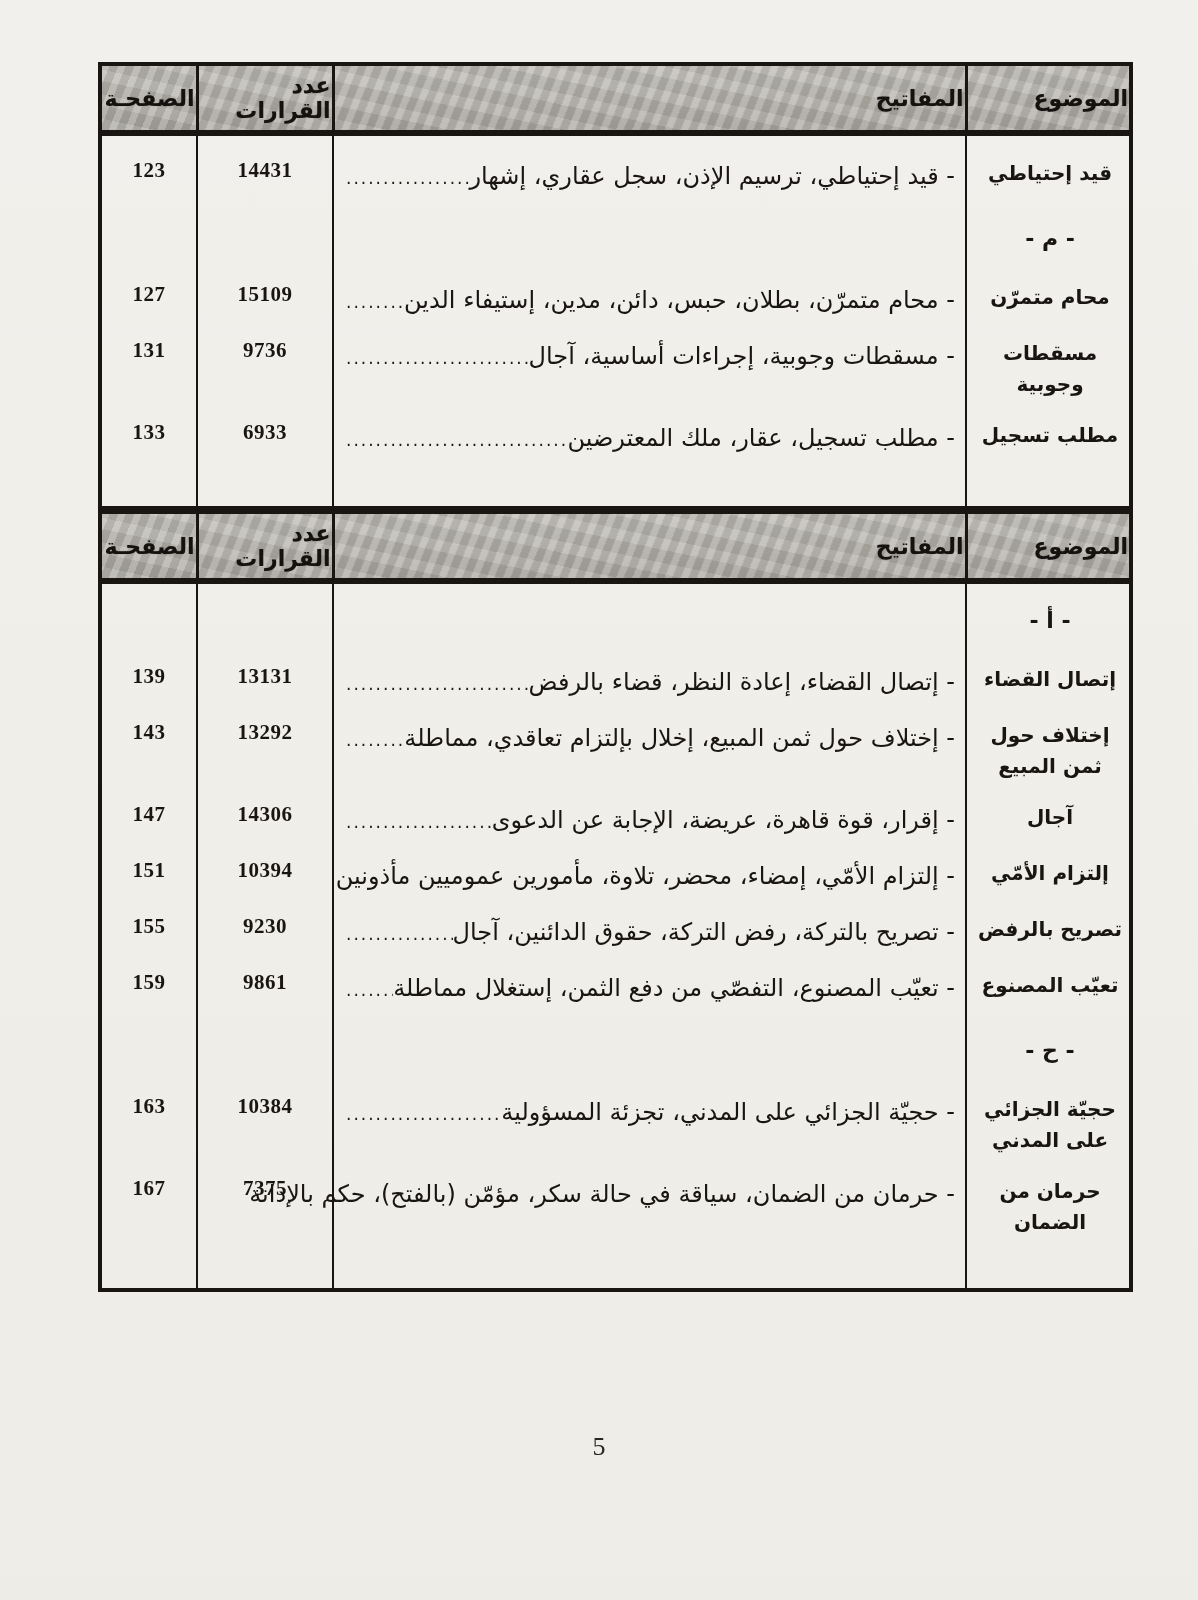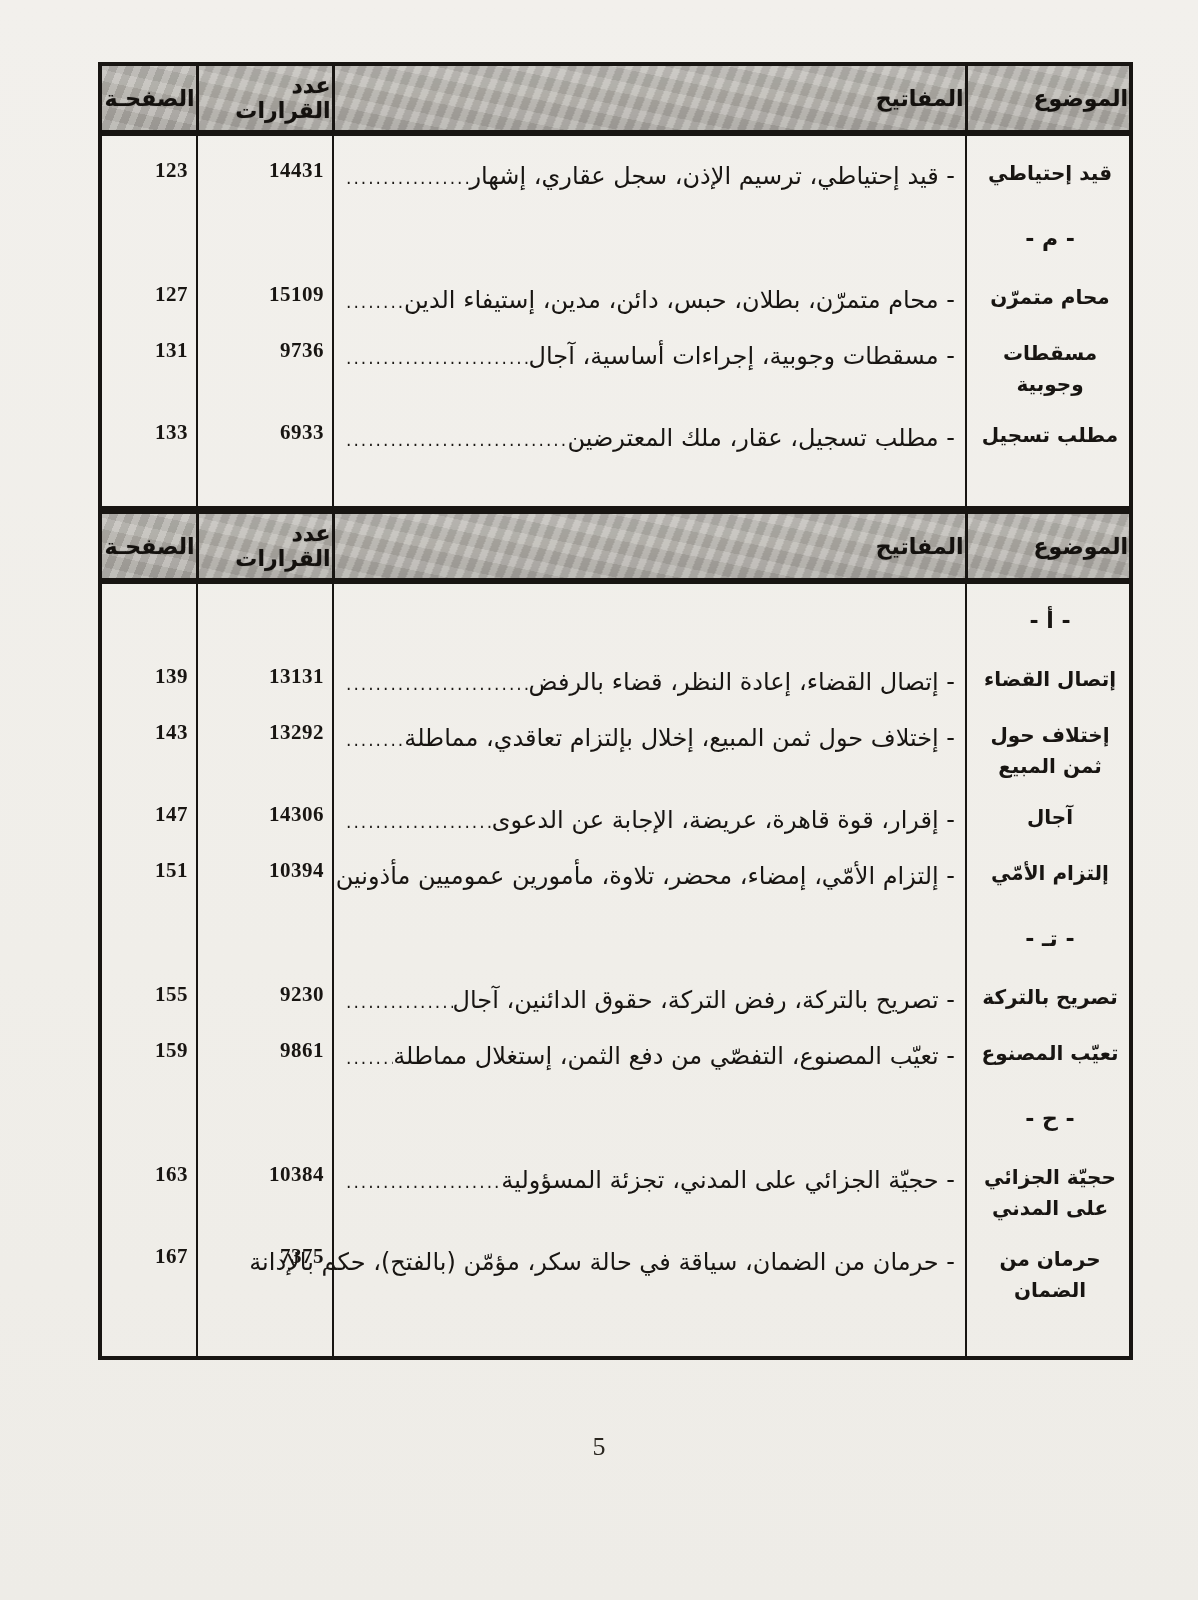--- a/index.html
+++ b/index.html
@@ -85,21 +85,21 @@
     flex: 1 1 auto;
     overflow: hidden;
     white-space: nowrap;
     direction: ltr;
     font-size: 17px;
     letter-spacing: 2px;
     color: #1c1915;
     min-width: 0;
   }
   td.decisions-cell, td.page-cell {
-    text-align: right;
+    text-align: center;
     font-family: "Liberation Serif", serif;
     font-weight: bold;
     font-size: 21px;
     letter-spacing: 0.5px;
   }
   .material-title {
     direction: rtl;
     text-align: center;
     font-size: 32px;
     font-weight: bold;
@@ -250,28 +250,22 @@
           <td class="subject-cell">إلتزام الأمّي</td>
           <td class="keys-cell">
             <span class="keys-line">
               <span class="keys-text">- إلتزام الأمّي، إمضاء، محضر، تلاوة، مأمورين عموميين مأذونين</span>
               <span class="dots-leader">............................................................................................................................................................................................................................................................................................................</span>
             </span>
           </td>
           <td class="decisions-cell">10394</td>
           <td class="page-cell">151</td>
         </tr>
-        <tr class="row section">
-          <td class="subject-cell">- تـ -</td>
-          <td class="keys-cell"></td>
-          <td class="decisions-cell"></td>
-          <td class="page-cell"></td>
-        </tr>
-        <tr class="row entry">
-          <td class="subject-cell">تصريح بالتركة</td>
+        <tr class="row entry">
+          <td class="subject-cell">تصريح بالرفض</td>
           <td class="keys-cell">
             <span class="keys-line">
               <span class="keys-text">- تصريح بالتركة، رفض التركة، حقوق الدائنين، آجال</span>
               <span class="dots-leader">............................................................................................................................................................................................................................................................................................................</span>
             </span>
           </td>
           <td class="decisions-cell">9230</td>
           <td class="page-cell">155</td>
         </tr>
         <tr class="row entry">

